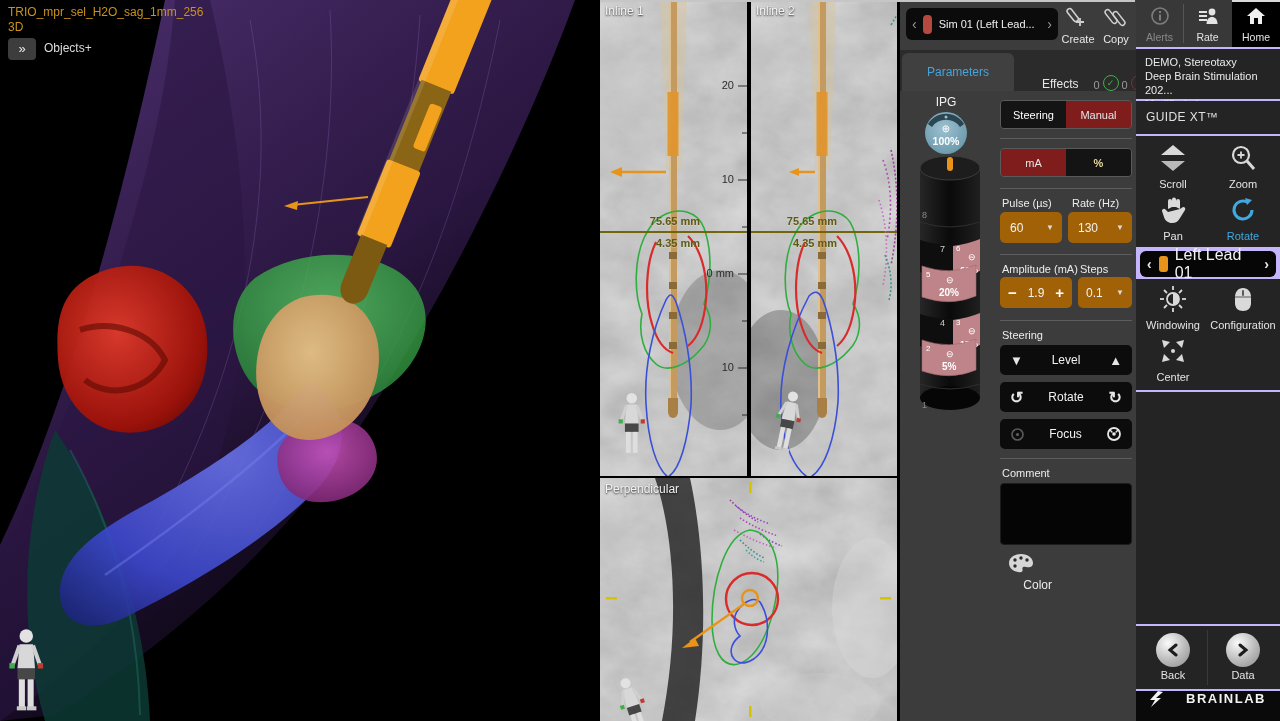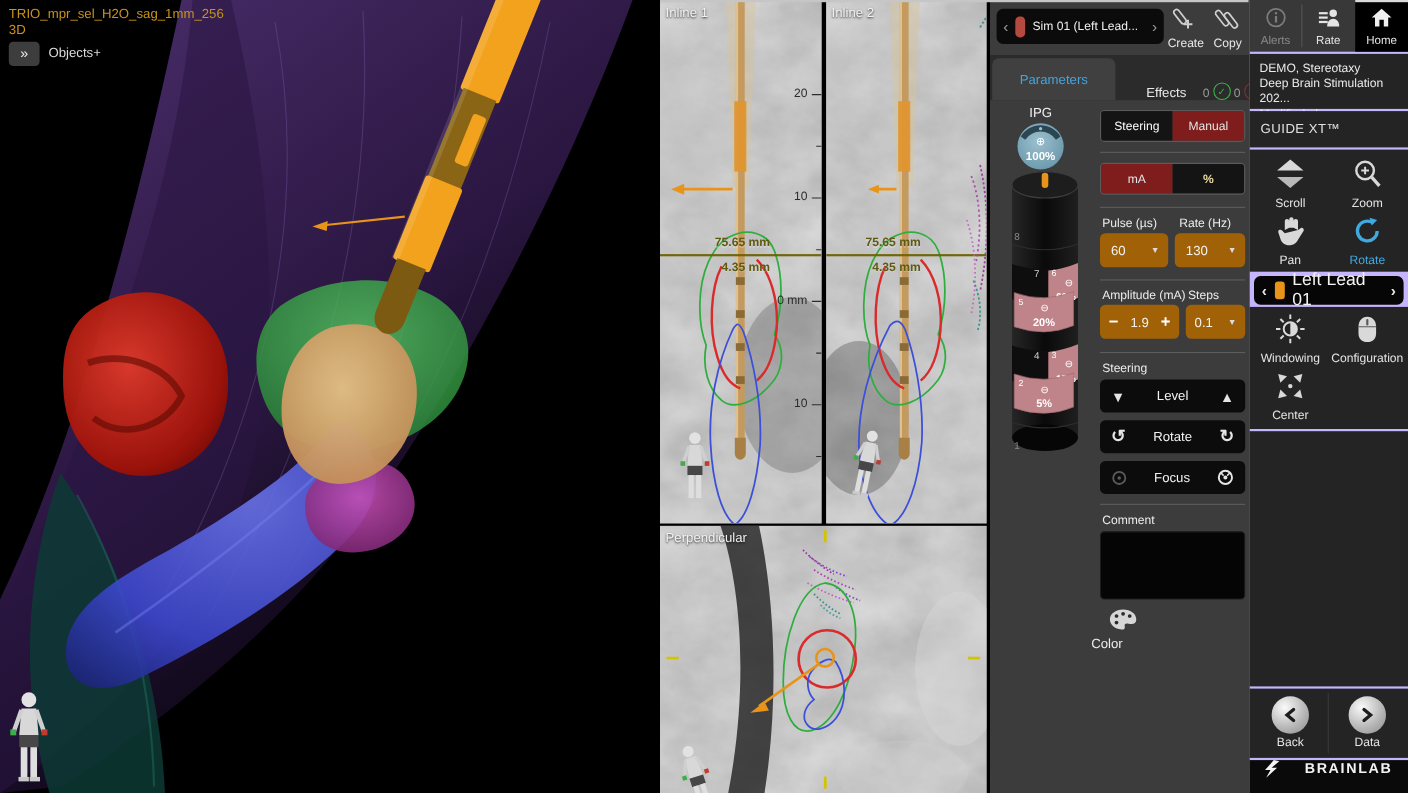--- a/index.html
+++ b/index.html
@@ -58,21 +58,21 @@
             color:#f2f2f2;font-size:12px;cursor:pointer;box-sizing:border-box;}
   .dd-glyph{font-size:8px;color:#dcdcdc;margin-left:auto;padding-right:8px;}
   .stepper-sign{font-size:15px;font-weight:bold;color:#fff;padding:0 8px;cursor:pointer;}
   .steer-btn{position:absolute;left:100px;width:132px;height:30px;background:#0c0c0c;border-radius:5px;
              display:flex;align-items:center;justify-content:space-between;color:#f2f2f2;
              font-size:12px;cursor:pointer;padding:0 10px;box-sizing:border-box;}
   .steer-btn .glyph{font-size:13px;color:#e6e6e6;}
   .steer-btn .glyph.rot{font-size:16px;font-weight:bold;}
   .comment-box{left:100px;top:483px;width:132px;height:62px;background:#050505;border-radius:4px;
                border:1px solid #1c1c1c;box-sizing:border-box;}
-  .color-label{left:92px;top:578px;width:60px;text-align:left;font-size:12px;color:#ececec;}
+  .color-label{left:92px;top:578px;width:60px;text-align:right;font-size:12px;color:#ececec;}
 
   
   #rightpanel{left:1136px;top:0;width:164px;height:721px;background:#c4b5fd;}
   .rp-section{position:absolute;left:0;width:144px;background:#242424;}
   .rp-cell{position:absolute;top:0;height:47px;text-align:center;cursor:pointer;}
   .rp-cell .lbl{position:absolute;bottom:4px;width:100%;font-size:10.5px;color:#e4e4e4;}
   .tool{position:absolute;width:70px;text-align:center;cursor:pointer;}
   .tool .lbl{font-size:11px;color:#e4e4e4;margin-top:2px;}
   .lead-selector{left:4px;top:251px;width:136px;height:26px;background:#060606;border-radius:6px;
                  display:flex;align-items:center;cursor:pointer;}

